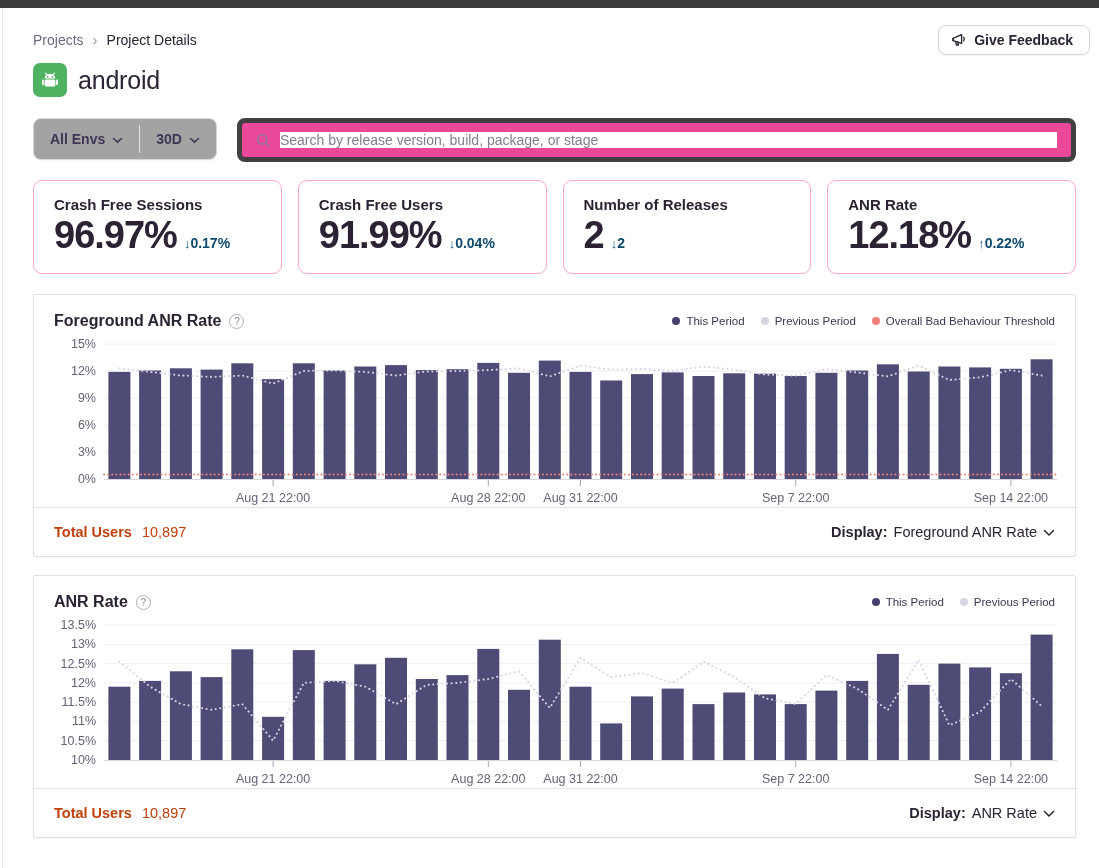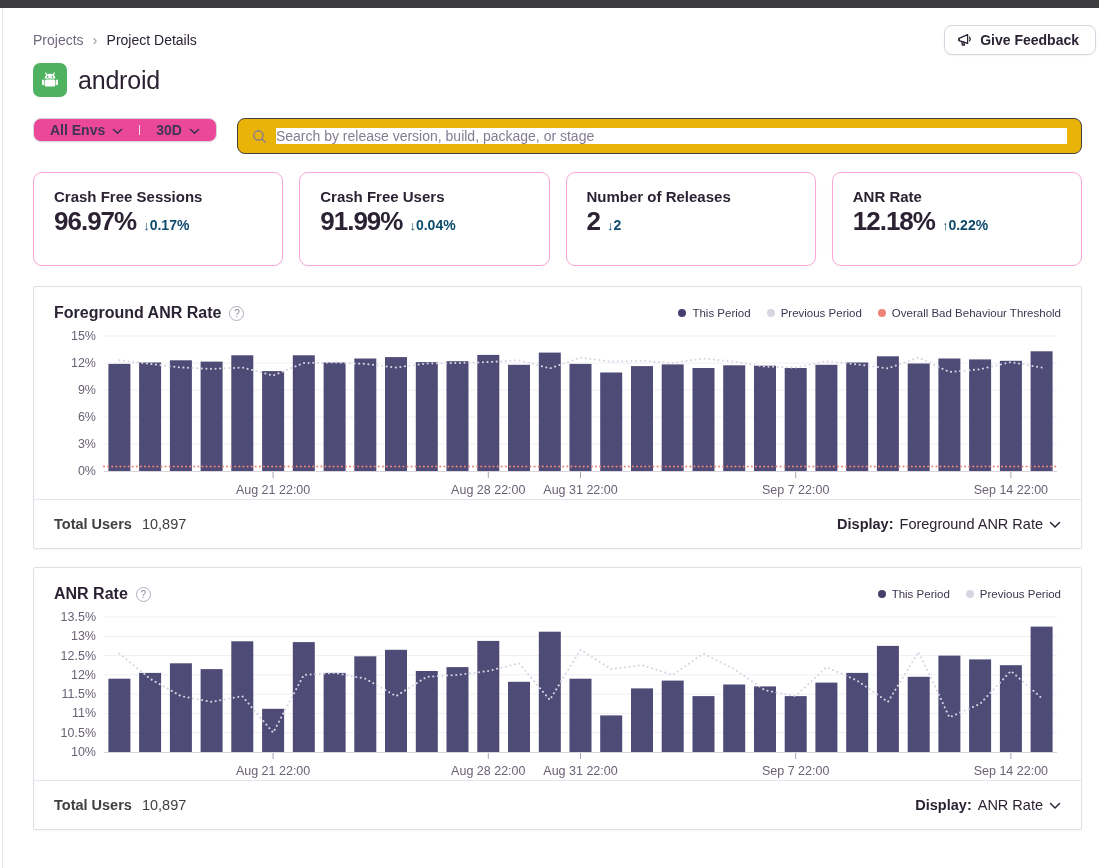--- a/index.html
+++ b/index.html
@@ -3,21 +3,21 @@
 <meta charset="utf-8">
 <style>
   * { box-sizing: border-box; margin: 0; padding: 0; }
   html,body { width: 1099px; height: 868px; overflow: hidden; }
   body {
     font-family: "Liberation Sans", sans-serif;
     background: #ffffff; color: #2b2233; position: relative;
   }
   .topbar { position:absolute; top:0; left:0; right:0; height:8px; background:#3d3d3f; }
   .left-edge { position:absolute; top:8px; left:2px; bottom:0; width:1px; background:#e9e6ee; }
-  .container { margin: 0 17px 0 33px; padding-top: 8px; position: relative; }
+  .container { margin: 0 23px 0 33px; padding-top: 8px; position: relative; }
 
   
   .crumb-row { padding-top: 23px; display:flex; align-items:center; font-size:14px; }
   .crumb-link { color:#71667e; cursor:pointer; }
   .crumb-sep { color:#9d94a9; margin: 0 9px; font-size:15px; }
   .crumb-current { color:#2b2233; }
 
   .feedback-btn {
     position:absolute; top:25px; right:-14px; height:30px;
     display:flex; align-items:center; gap:7px;
@@ -26,52 +26,52 @@
     box-shadow: 0 1px 2px rgba(43,34,51,.05); cursor:pointer;
   }
 
   
   .title-row { margin-top:15px; display:flex; align-items:center; gap:11px; }
   .proj-icon { width:34px; height:34px; border-radius:7px; background:#4fb261; display:flex; align-items:center; justify-content:center; }
   .page-title { font-size:25px; font-weight:400; letter-spacing:-.2px; }
 
   
   .filter-row { margin-top:21px; display:flex; align-items:stretch; gap:20px; }
-  .filter-group { display:flex; border:1px solid #d9d3df; border-radius:8px; background:#ec4899; height:24px; box-shadow:0 1px 2px rgba(43,34,51,.04); }
+  .filter-group { display:flex; border:1px solid #d9d3df; border-radius:8px; background:#a3a3a3; height:42px; box-shadow:0 1px 2px rgba(43,34,51,.04); }
   .filter-btn { display:flex; align-items:center; gap:7px; padding:0 16px; font-size:14px; font-weight:700; color:#3f3552; cursor:pointer; }
   .filter-divider { width:1px; background:#e4dfe9; margin:6px 0; }
-  .search-box { flex:1; display:flex; align-items:center; gap:9px; border:1px solid #404040; border-radius:8px; height:36px; padding:0 14px; background:#eab308; }
+  .search-box { flex:1; display:flex; align-items:center; gap:9px; border:5px solid #404040; border-radius:8px; height:44px; padding:0 14px; background:#ec4899; }
   .search-box input { border:none; outline:none; flex:1; font-size:14px; color:#2b2233; font-family:"Liberation Sans",sans-serif; }
   .search-box input::placeholder { color:#857c92; }
 
   
   .stats-row { margin-top:18px; display:flex; gap:16px; }
   .stat-card { flex:1; border:1px solid #f9a8d4; border-radius:9px; background:#fff; padding:15px 20px 13px; height:94px; box-shadow:0 1px 2px rgba(43,34,51,.03); }
   .stat-label { font-size:15px; font-weight:700; color:#2b2233; }
   .stat-value-row { display:flex; align-items:baseline; gap:7px; margin-top:1px; }
-  .stat-value { font-size:26px; font-weight:600; letter-spacing:-1px; color:#2b2233; }
+  .stat-value { font-size:38px; font-weight:600; letter-spacing:-1px; color:#2b2233; }
   .stat-delta { font-size:14px; font-weight:700; color:#0c4a6e; }
   .stat-delta .arrow { font-size:13px; }
 
   
   .chart-card { margin-top:20px; border:1px solid #e2dde7; border-radius:2px; background:#fff; box-shadow:0 1px 2px rgba(43,34,51,.03); overflow:hidden; }
   .chart-card.second { margin-top:18px; }
   .chart-head { display:flex; align-items:center; justify-content:space-between; padding:17px 20px 4px; }
   .chart-title-wrap { display:flex; align-items:center; gap:8px; }
   .chart-title { font-size:16px; font-weight:700; color:#2b2233; }
   .help-icon { width:15px; height:15px; border:1px solid #b3abbf; border-radius:50%; color:#8d8499; font-size:10px; display:inline-flex; align-items:center; justify-content:center; cursor:pointer; }
   .chart-legend { display:flex; align-items:center; gap:16px; }
   .legend-item { display:flex; align-items:center; gap:6px; font-size:11.5px; color:#3f3552; cursor:pointer; }
   .legend-dot { width:8px; height:8px; border-radius:50%; display:inline-block; }
   .chart-plot { padding: 2px 20px 0; }
   .chart-plot svg { display:block; }
   .tick { font-size:12.5px; fill:#6a6175; font-family:"Liberation Sans",sans-serif; }
   .xlab { font-size:12.5px; fill:#6a6175; font-family:"Liberation Sans",sans-serif; }
   .chart-foot { display:flex; align-items:center; justify-content:space-between; border-top:1px solid #e7e2ec; padding:0 20px; height:49px; }
-  .foot-left { display:flex; align-items:center; gap:10px; font-size:14.5px; color:#404040; }
+  .foot-left { display:flex; align-items:center; gap:10px; font-size:14.5px; color:#c2410c; }
   .foot-left .lbl { font-weight:700; }
   .foot-right { display:flex; align-items:center; gap:6px; font-size:14.5px; color:#2b2233; cursor:pointer; }
   .foot-right .lbl { font-weight:700; }
   .chev { display:inline-block; }
 </style>
 </head>
 <body>
 
 <div class="topbar"></div>
 <div class="left-edge"></div>

